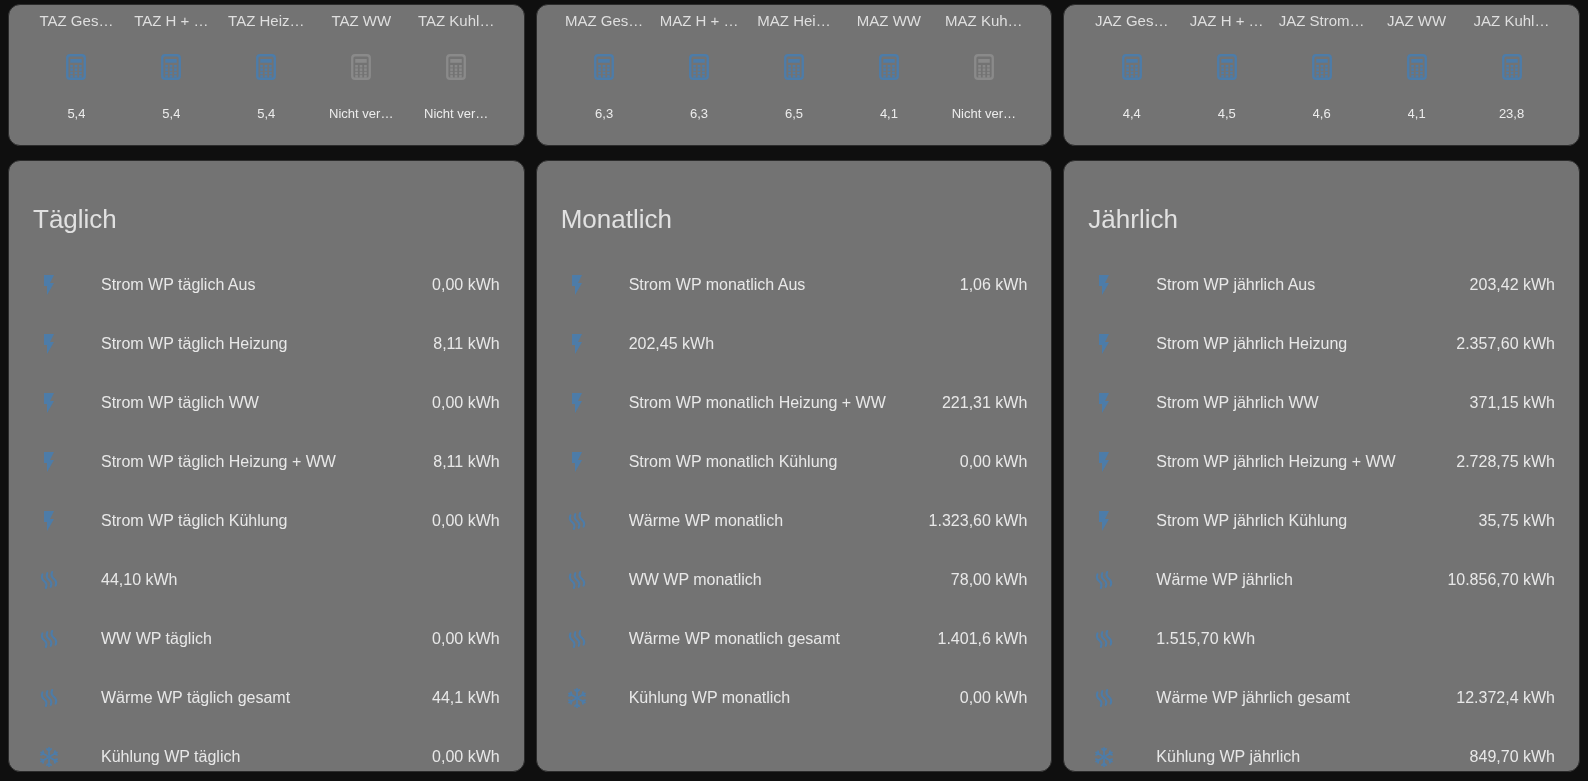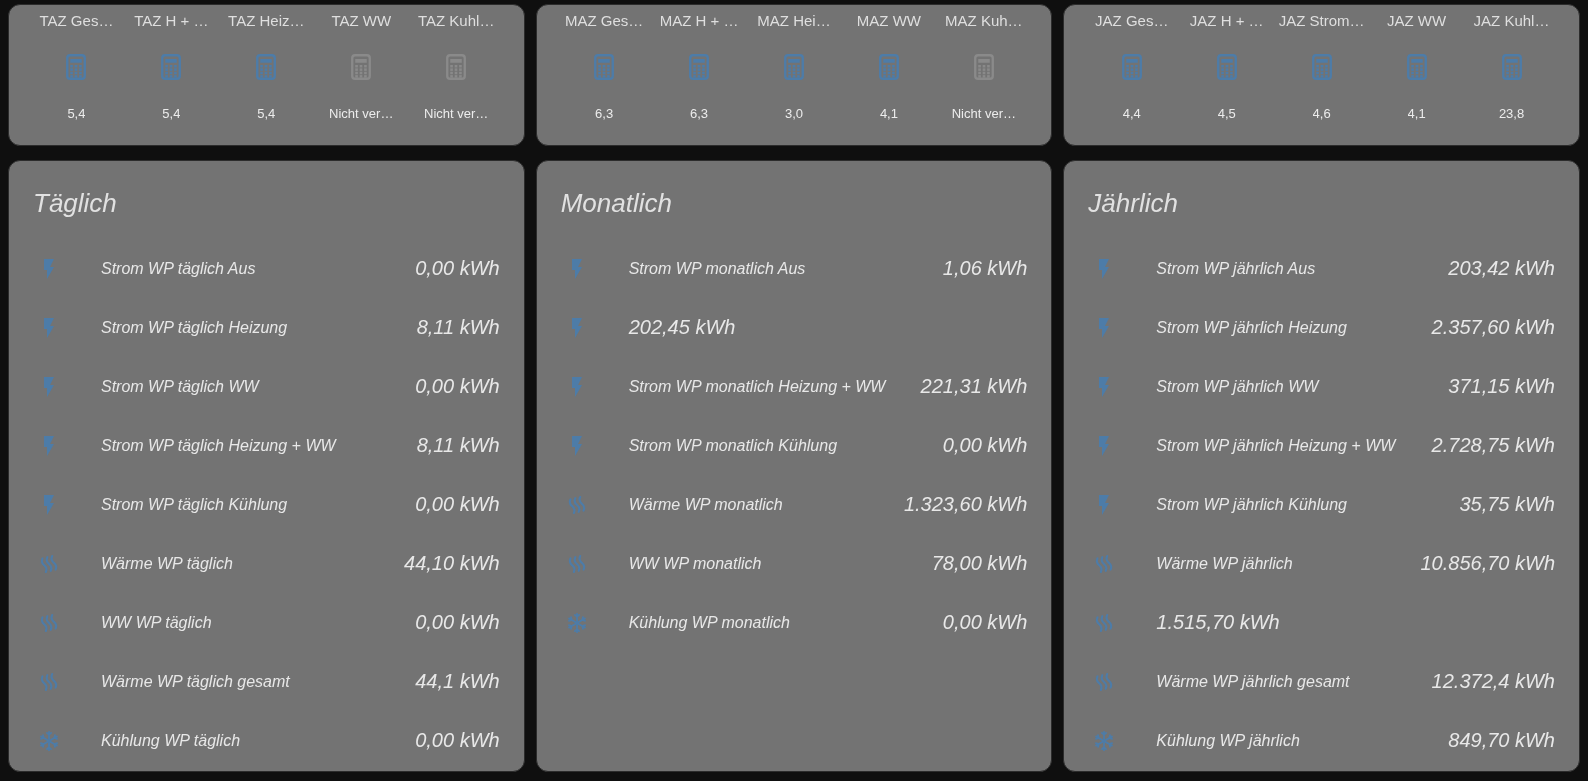--- a/index.html
+++ b/index.html
@@ -27,32 +27,32 @@
     font-size:15px;line-height:20px;color:#dfdfdf;
     white-space:nowrap;overflow:hidden;text-overflow:ellipsis;max-width:100%;
   }
   .summary-value{
     font-size:13px;line-height:22px;color:#ececec;
     white-space:nowrap;overflow:hidden;text-overflow:ellipsis;max-width:100%;
   }
   .summary-icon{width:30px;height:30px;color:#4d7ca8;flex:0 0 auto;}
   .summary-item.unavailable .summary-icon{color:#8a8a8a;}
   
-  .stat-card{height:612px;padding:26px 24px 0;overflow:hidden;font-style:italic;}
+  .stat-card{height:612px;padding:42px 24px 0;overflow:hidden;}
   .stat-title{
     font-size:26px;line-height:32px;font-weight:400;color:#e1e1e1;
     margin:0 0 20px 0;
   }
   .entity-row{display:flex;align-items:center;height:59px;cursor:pointer;}
   .row-icon{width:24px;height:24px;color:#4d7ca8;flex:0 0 auto;margin:0 40px 0 4px;}
   .entity-name{
     flex:1;min-width:0;font-size:16px;color:#e8e8e8;
     white-space:nowrap;overflow:hidden;text-overflow:ellipsis;padding-right:12px;
   }
-  .entity-value{font-size:20px;color:#e8e8e8;white-space:nowrap;}
+  .entity-value{font-size:16px;color:#e8e8e8;white-space:nowrap;}
   .hidden-defs{position:absolute;width:0;height:0;overflow:hidden;}
 </style>
 </head>
 <body>
 
 <svg class="hidden-defs" xmlns="http://www.w3.org/2000/svg" aria-hidden="true">
   <defs>
     <symbol id="i-calc" viewBox="0 0 24 24">
       <rect x="5" y="2.6" width="14" height="18.8" rx="2.2" fill="none" stroke="currentColor" stroke-width="1.9"></rect>
       <g fill="currentColor">
@@ -147,21 +147,21 @@
       <svg class="summary-icon">
           <use href="#i-calc"></use>
         </svg>
       <span class="summary-value">6,3</span>
     </div>
     <div class="summary-item">
       <span class="summary-label">MAZ Hei…</span>
       <svg class="summary-icon">
           <use href="#i-calc"></use>
         </svg>
-      <span class="summary-value">3,0</span>
+      <span class="summary-value">6,5</span>
     </div>
     <div class="summary-item">
       <span class="summary-label">MAZ WW</span>
       <svg class="summary-icon">
           <use href="#i-calc"></use>
         </svg>
       <span class="summary-value">4,1</span>
     </div>
     <div class="summary-item unavailable">
       <span class="summary-label">MAZ Kuh…</span>
@@ -244,21 +244,20 @@
       <svg class="row-icon">
           <use href="#i-flash"></use>
         </svg>
       <span class="entity-name">Strom WP täglich Kühlung</span>
       <span class="entity-value">0,00 kWh</span>
     </div>
     <div class="entity-row">
       <svg class="row-icon">
           <use href="#i-wave"></use>
         </svg>
-      <span class="entity-name">Wärme WP täglich</span>
       <span class="entity-value">44,10 kWh</span>
     </div>
     <div class="entity-row">
       <svg class="row-icon">
           <use href="#i-wave"></use>
         </svg>
       <span class="entity-name">WW WP täglich</span>
       <span class="entity-value">0,00 kWh</span>
     </div>
     <div class="entity-row">
@@ -315,20 +314,27 @@
     </div>
     <div class="entity-row">
       <svg class="row-icon">
           <use href="#i-wave"></use>
         </svg>
       <span class="entity-name">WW WP monatlich</span>
       <span class="entity-value">78,00 kWh</span>
     </div>
     <div class="entity-row">
       <svg class="row-icon">
+          <use href="#i-wave"></use>
+        </svg>
+      <span class="entity-name">Wärme WP monatlich gesamt</span>
+      <span class="entity-value">1.401,6 kWh</span>
+    </div>
+    <div class="entity-row">
+      <svg class="row-icon">
           <use href="#i-snow"></use>
         </svg>
       <span class="entity-name">Kühlung WP monatlich</span>
       <span class="entity-value">0,00 kWh</span>
     </div>
   </div>
 
   <div class="card stat-card">
     <h2 class="stat-title">Jährlich</h2>
     <div class="entity-row">

